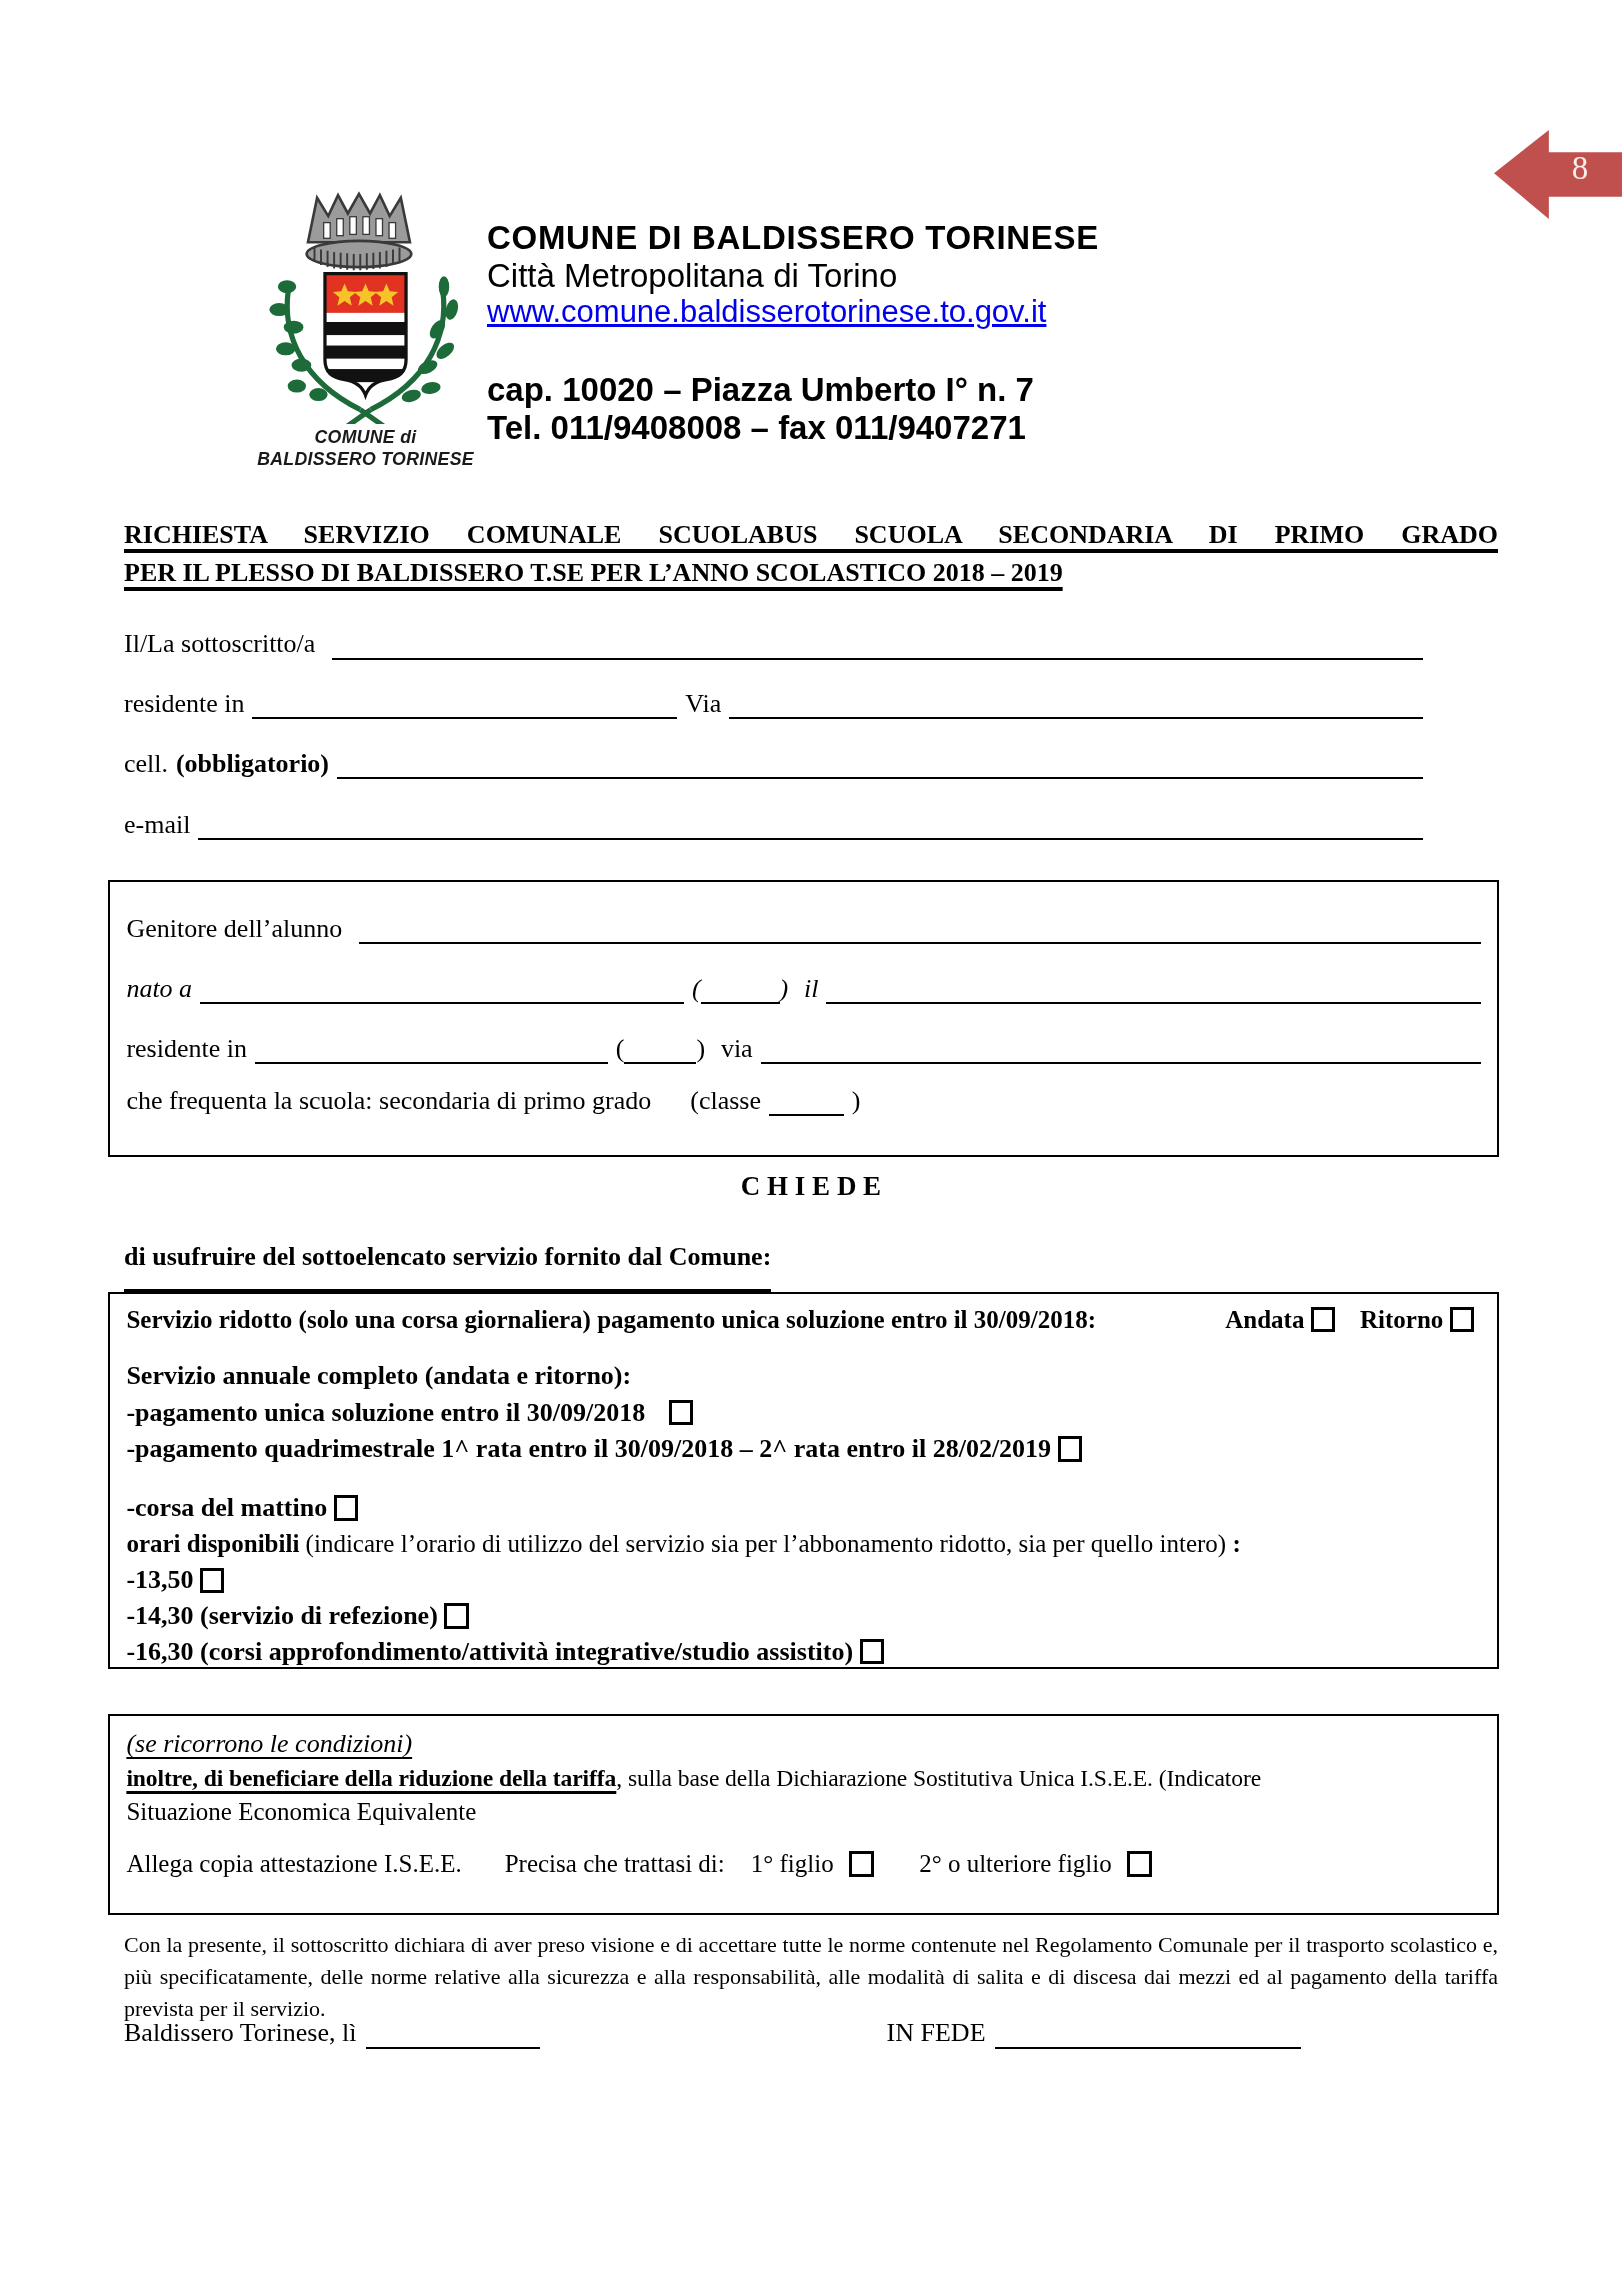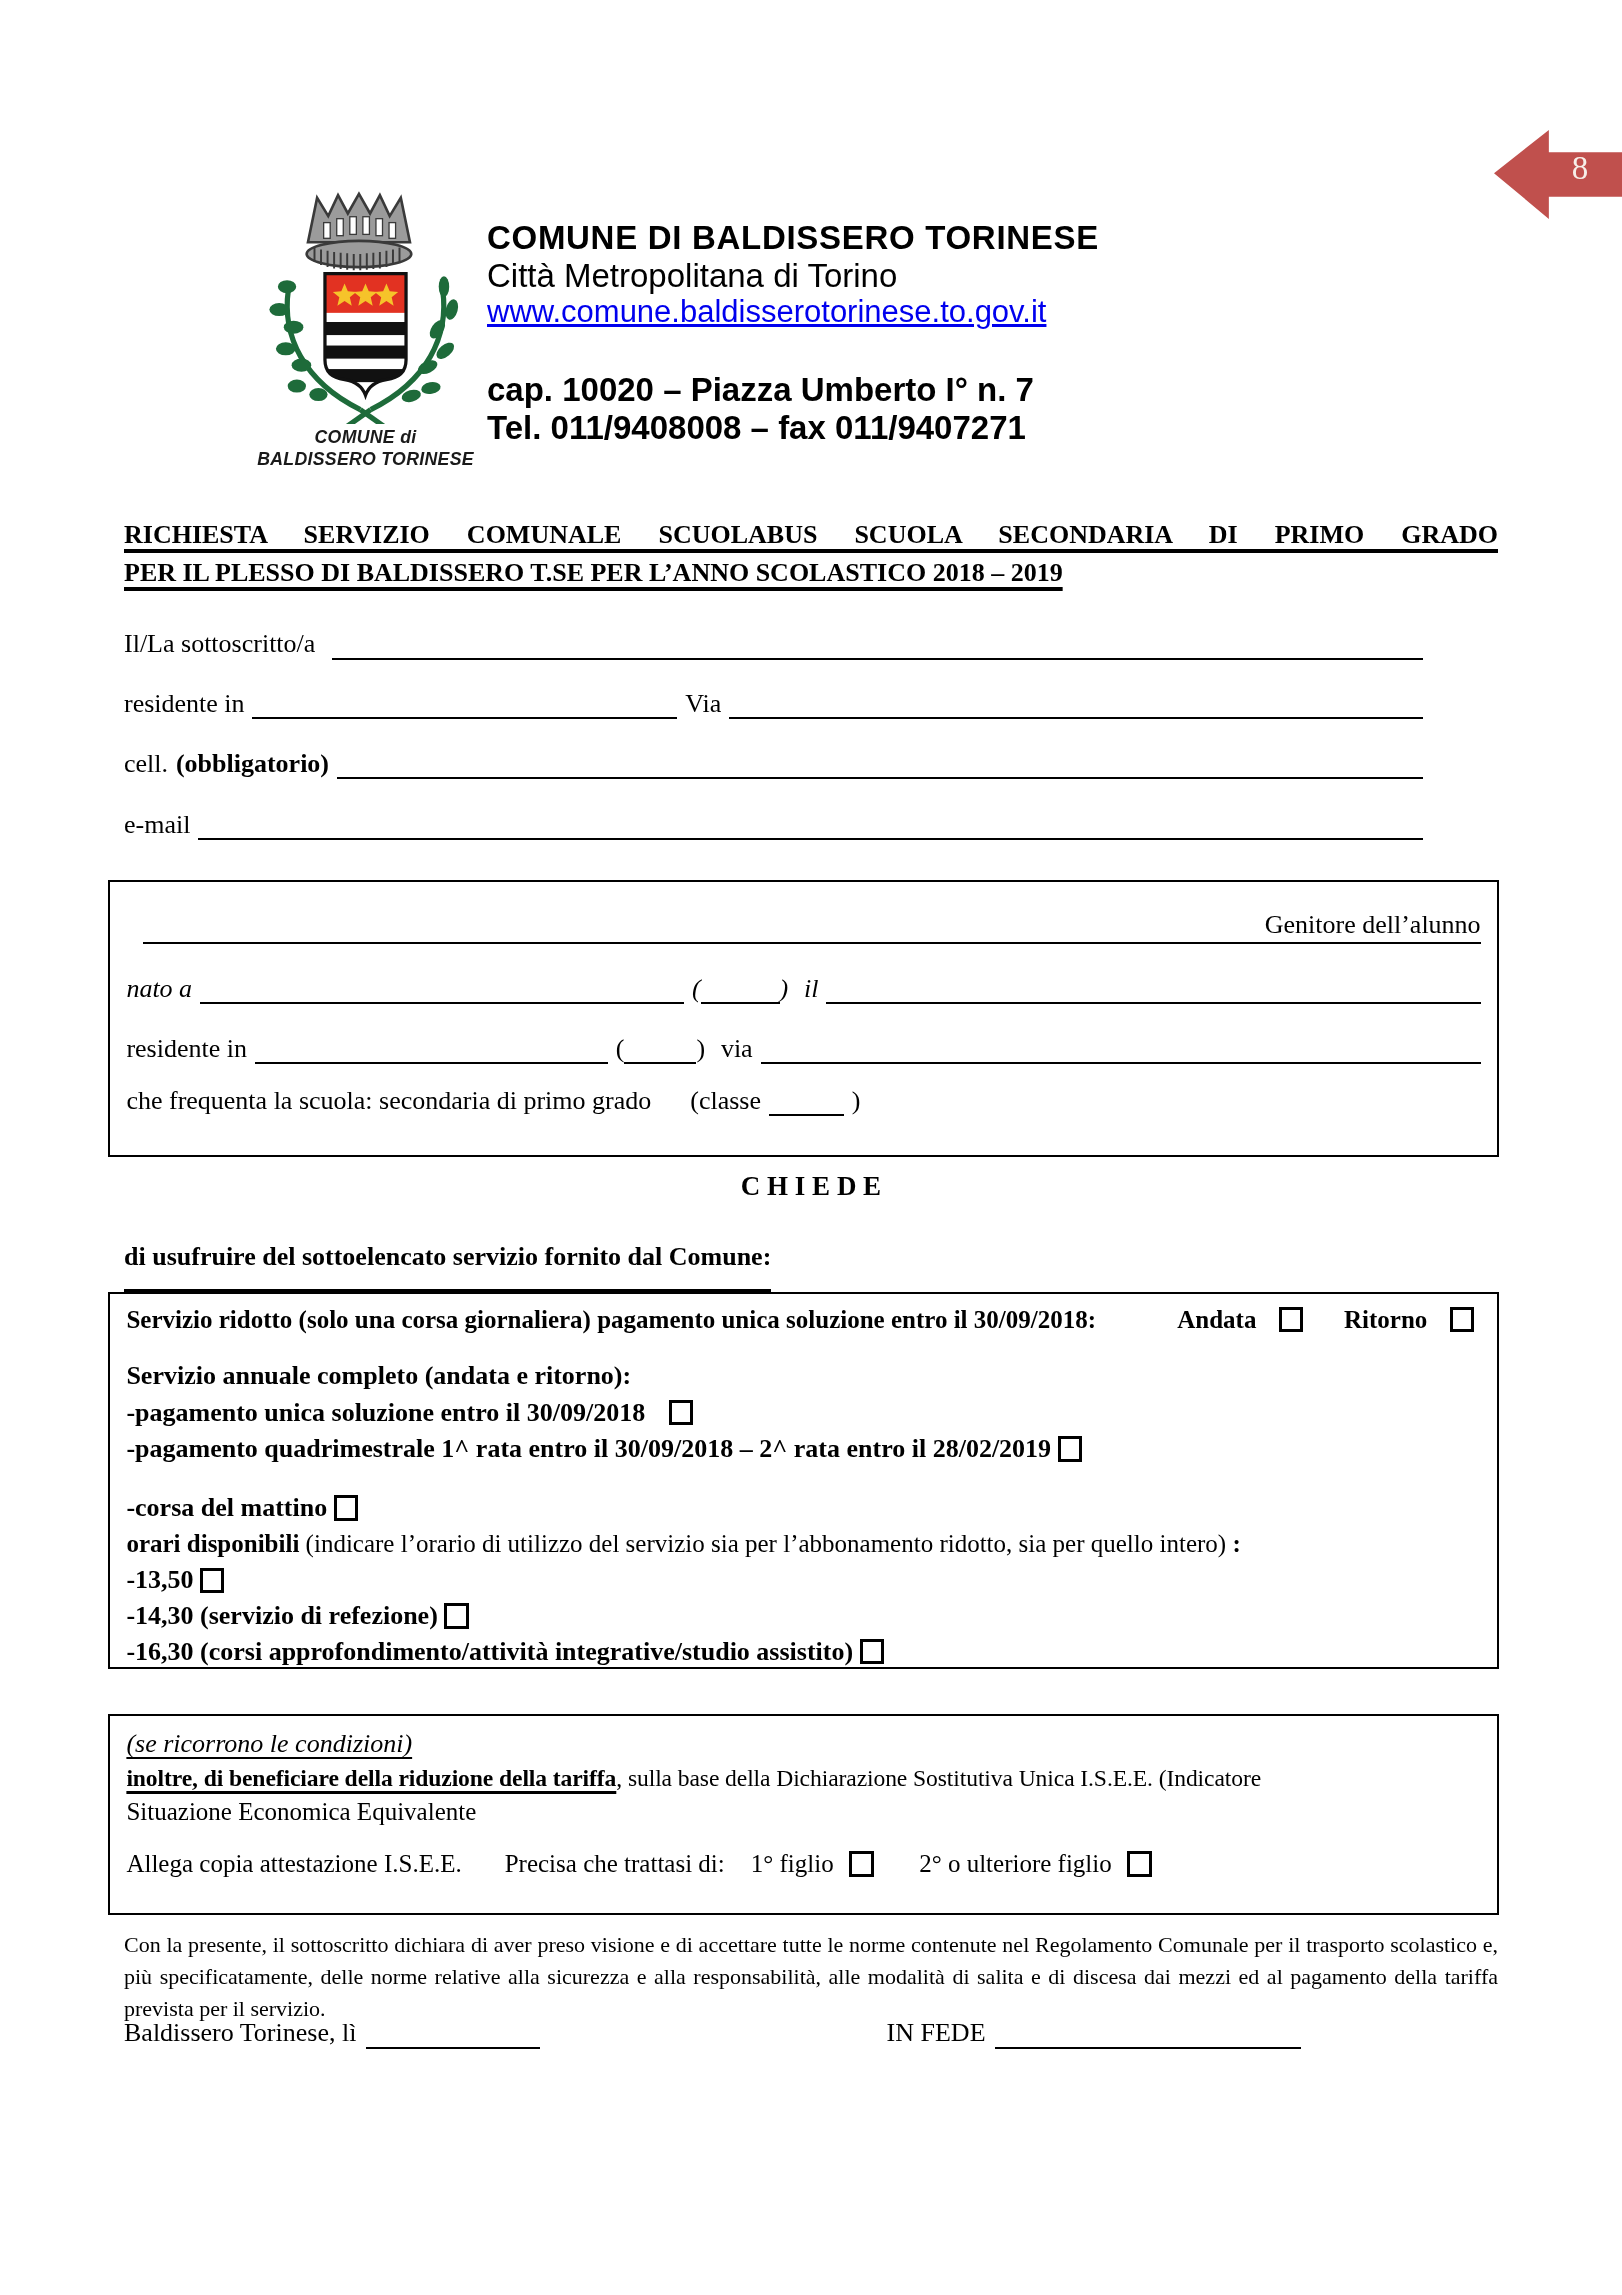--- a/index.html
+++ b/index.html
@@ -52,21 +52,21 @@
   .intro{position:absolute;left:124px;top:1242px;font-size:26px;font-weight:700;}
   .intro span{border-bottom:3.9px solid #000;padding-bottom:18px;}
 
   
   .srow{font-weight:700;font-size:26px;height:33px;display:flex;align-items:center;
         white-space:nowrap;}
   .cb{display:inline-block;width:18.3px;height:19.6px;border:3.3px solid #000;
       margin:0 6.5px;vertical-align:-2px;flex:0 0 auto;}
   .cb-r{vertical-align:5.2px;}
   .sp{justify-content:space-between;}
-  .rgt{display:flex;align-items:center;gap:16px;}
+  .rgt{display:flex;align-items:center;}
   .rgt .w{margin-left:18.3px;}
 
   
   .cond{font-size:26px;font-style:italic;height:33px;display:flex;align-items:center;}
   .cond span{text-decoration:underline;text-decoration-thickness:2px;text-underline-offset:4.6px;}
   .inoltre{font-size:23.6px;letter-spacing:-0.1px;height:33px;display:flex;align-items:center;white-space:nowrap;}
   .inoltre .b{font-weight:700;text-decoration:underline;text-decoration-thickness:3.3px;text-underline-offset:5.2px;}
   .d-line2{font-size:25px;height:33px;display:flex;align-items:center;}
   .allega{font-size:25px;height:33px;display:flex;align-items:center;white-space:nowrap;}
 
@@ -174,21 +174,21 @@
   <span class="lbl">cell.</span>
   <span class="lbl ml-s" style="font-weight:700;">(obbligatorio)</span>
   <span class="fl ml-s"></span>
 </div>
 <div class="frow app-row" style="top:807px;">
   <span class="lbl">e-mail</span>
   <span class="fl ml-s"></span>
 </div>
 
 <div class="box box1">
-  <div class="frow" style="height:34px;margin-bottom:26px;flex-direction:column;">
+  <div class="frow" style="height:34px;margin-bottom:26px;">
     <span class="lbl">Genitore dell’alunno</span>
     <span class="fl ml"></span>
   </div>
   <div class="frow" style="height:34px;margin-bottom:26px;font-style:italic;">
     <span class="lbl">nato a</span>
     <span class="flw ml-s" style="width:484px;"></span>
     <span class="lbl ml-s">(</span>
     <span class="flw" style="width:79px;"></span>
     <span class="lbl mr-s">)</span>
     <span class="lbl ml-s mr-s">il</span>

